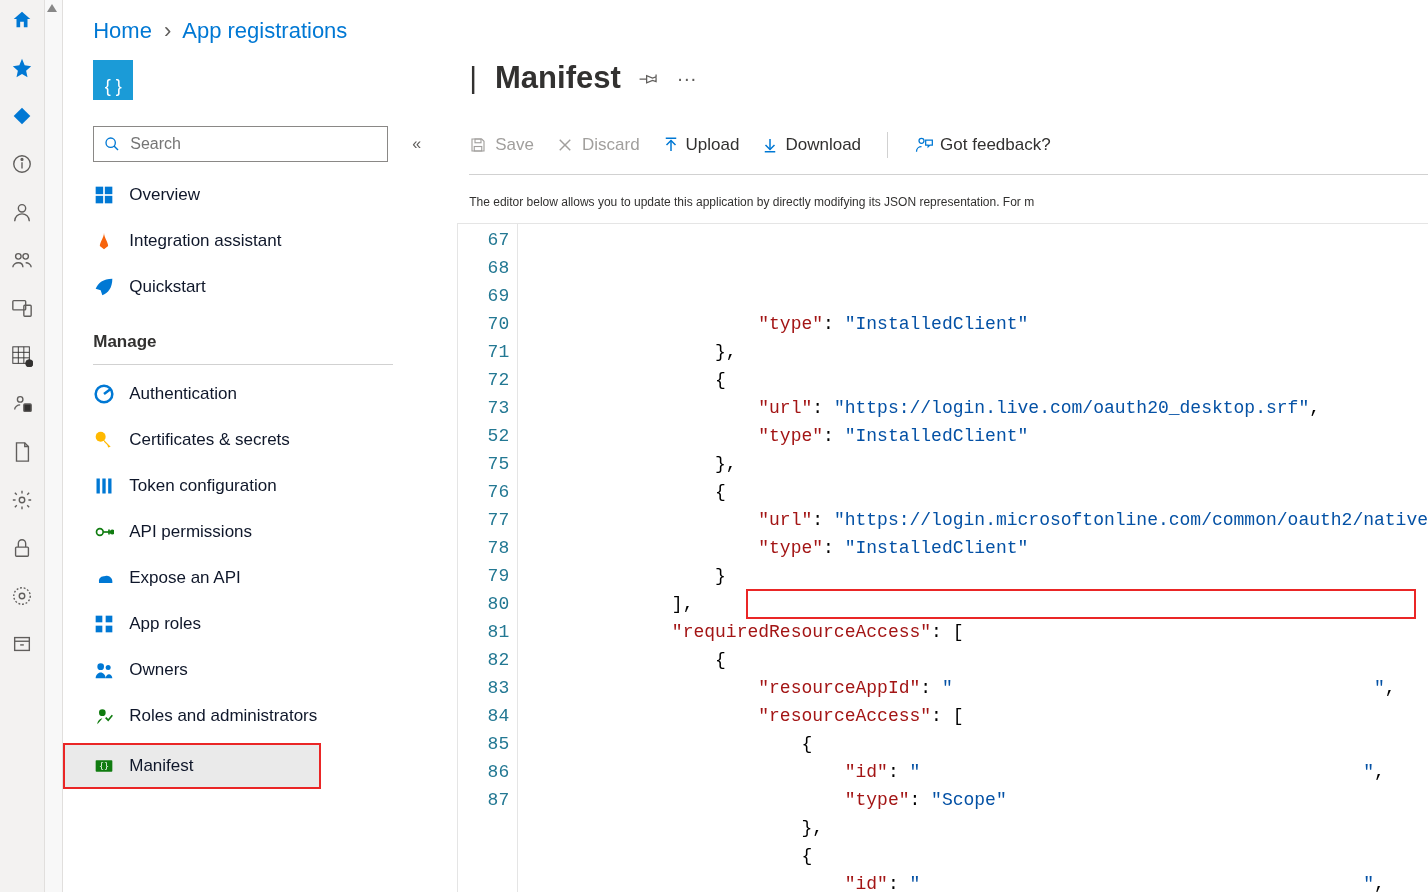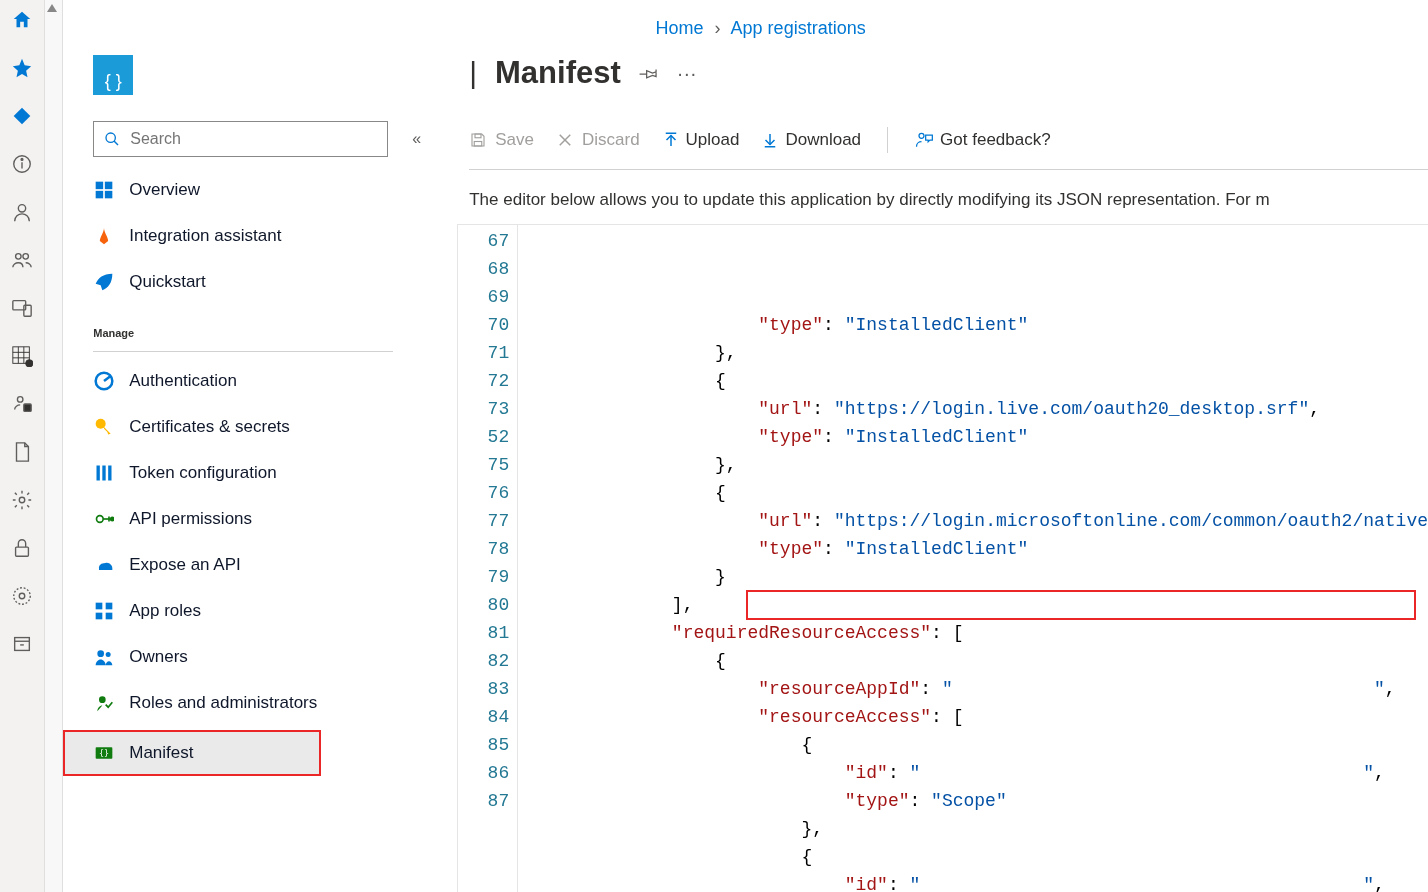--- a/index.html
+++ b/index.html
@@ -57,22 +57,21 @@
       border-bottom: 8px solid #888;
     }
     .content {
       margin-left: 18px;
       flex: 1;
       display: flex;
       flex-direction: column;
     }
     .breadcrumb {
       padding: 18px 0 10px 30px;
-      font-size: 18px;
-      text-align: center;
+      font-size: 22px;
     }
     .breadcrumb a { color: #0078d4; text-decoration: none; cursor: pointer; }
     .breadcrumb .sep { color: #605e5c; padding: 0 6px; }
     .main-flex {
       display: flex;
       flex: 1;
     }
     .sidebar {
       width: 368px;
       padding-right: 10px;
@@ -117,21 +116,21 @@
       transform: translateY(-50%);
       color: #0078d4;
     }
     .collapse-chevron {
       color: #605e5c;
       font-size: 16px;
       cursor: pointer;
     }
     .nav-group-header {
       padding: 22px 0 8px 30px;
-      font-size: 11px;
+      font-size: 17px;
       font-weight: 600;
       color: #323130;
     }
     .nav-divider {
       border: none;
       border-top: 1px solid #d1d1d1;
       margin: 4px 0 6px 30px;
       width: 300px;
     }
     .nav-item {
@@ -202,21 +201,21 @@
       margin: 0 4px;
     }
     .toolbar-underline {
       border: none;
       border-top: 1px solid #d1d1d1;
       margin-top: 6px;
       margin-left: 12px;
     }
     .info-text {
       padding: 20px 0 14px 12px;
-      font-size: 17px;
+      font-size: 12px;
       color: #323130;
     }
     .editor {
       font-family: Consolas, 'Courier New', monospace;
       font-size: 18px;
       line-height: 28px;
       display: flex;
       border-top: 1px solid #e5e5e5;
       border-left: 1px solid #e5e5e5;
     }

